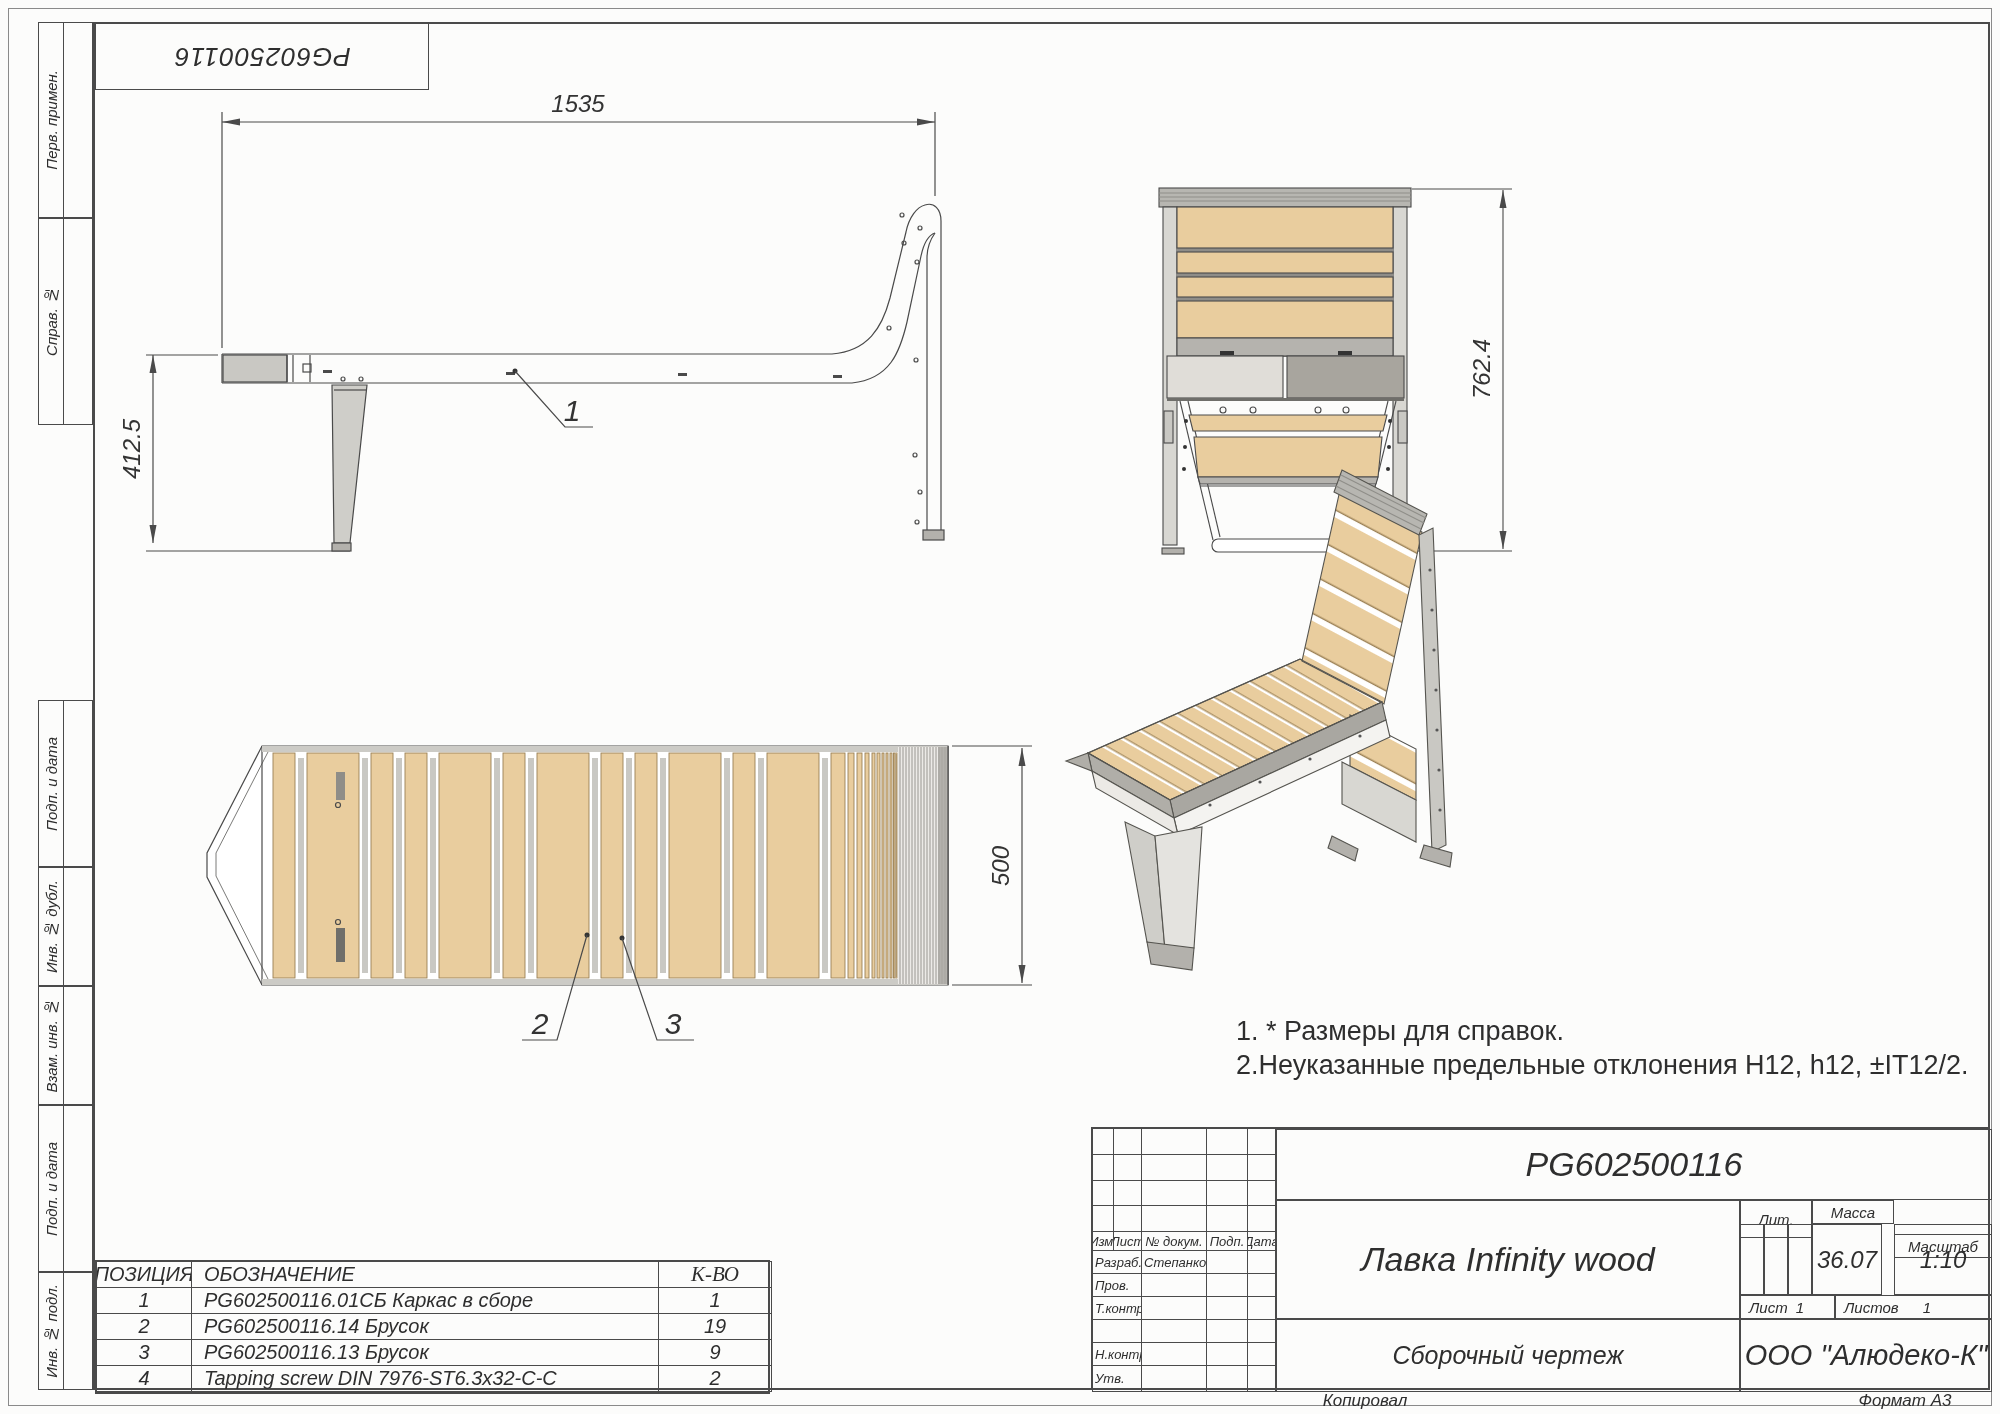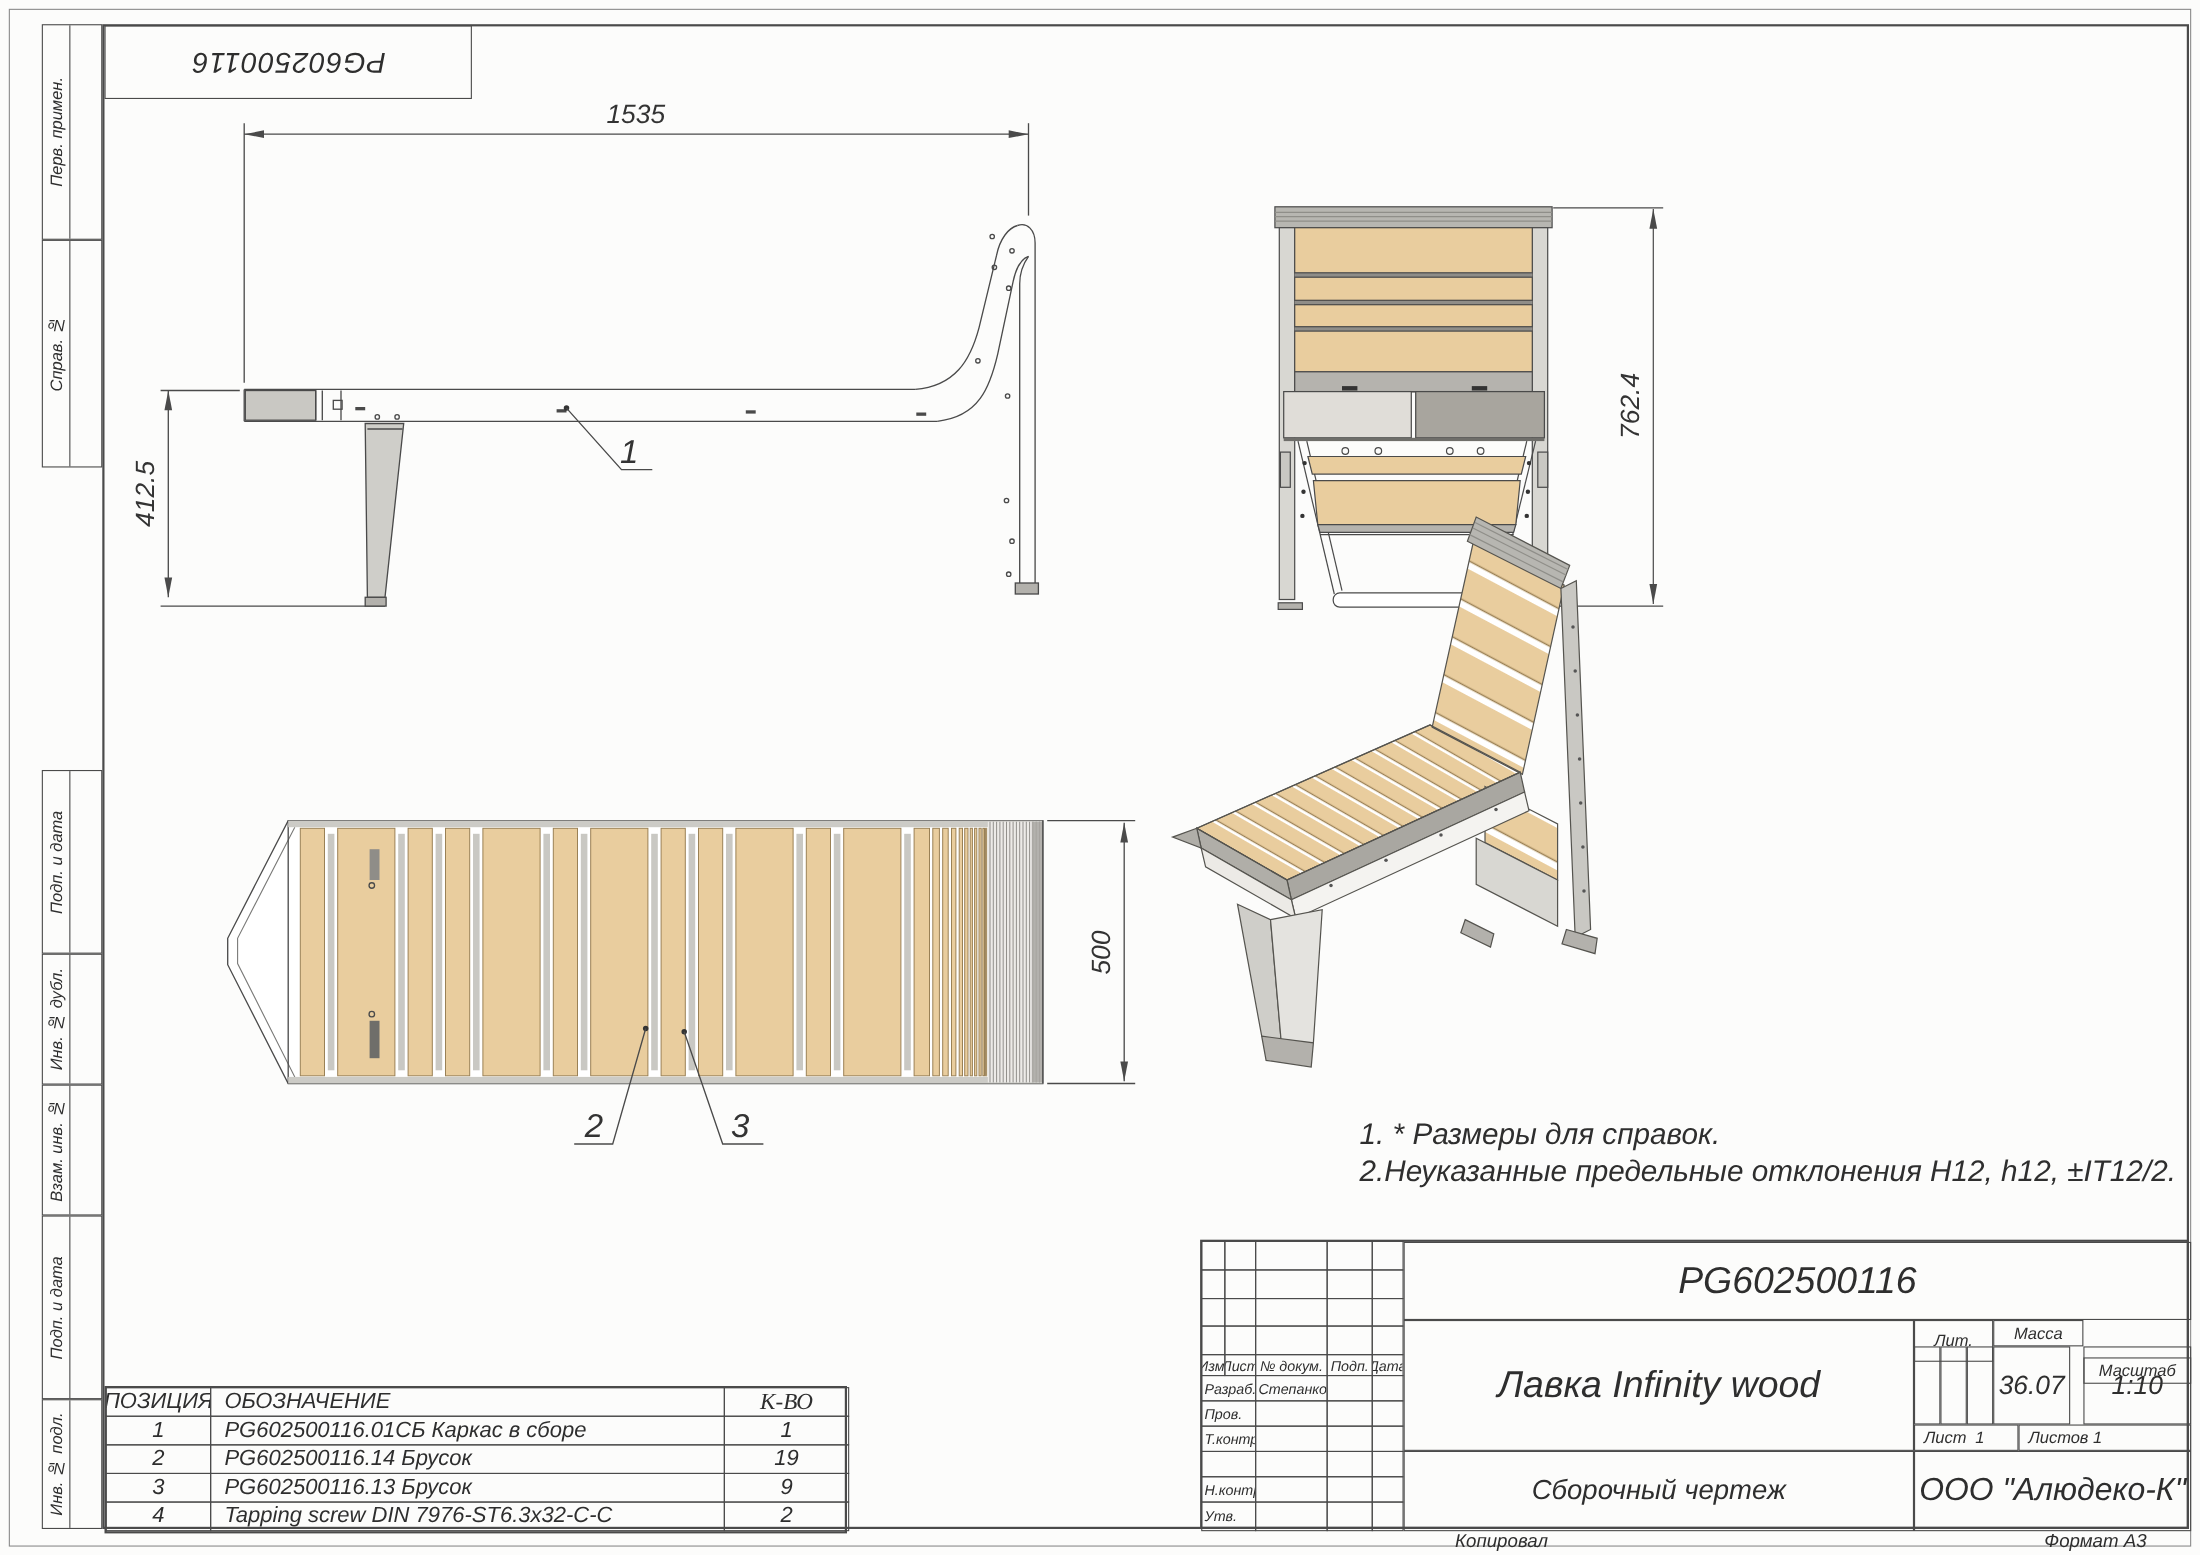--- a/index.html
+++ b/index.html
@@ -11,21 +11,21 @@
   
   .mbox{left:38px;width:55px;border:1.5px solid #4a4a4a;}
   .mbox .lbl{position:absolute;left:0;top:0;width:24px;height:100%;border-right:1px solid #4a4a4a;
              display:flex;align-items:center;justify-content:center;}
   .mbox .lbl span{writing-mode:vertical-rl;transform:rotate(180deg);font-style:italic;font-size:15px;white-space:nowrap;}
   
   .stamp{left:95px;top:23px;width:334px;height:67px;border:1.5px solid #4a4a4a;
          display:flex;align-items:center;justify-content:center;}
   .stamp span{transform:rotate(180deg);font-style:italic;font-size:26px;letter-spacing:1px;}
   
-  .notes{left:1236px;top:1014px;width:760px;font-style:italic;font-size:27px;line-height:34px;}
+  .notes{left:1236px;top:1014px;width:760px;font-size:27px;line-height:34px;}
   
   .ptable{left:95px;top:1260px;width:675px;display:grid;
           grid-template-columns:95px 467px 113px;grid-auto-rows:26px;border:2px solid #4a4a4a;}
   .ptable div{border:1px solid #4a4a4a;margin:-1px 0 0 -1px;font-style:italic;font-size:20px;
               display:flex;align-items:center;justify-content:center;overflow:hidden;white-space:nowrap;}
   .ptable .l{justify-content:flex-start;padding-left:12px;}
   .ptable .serif{font-family:"Liberation Serif",serif;font-size:21px;}
   
   .tblock{left:1091px;top:1127px;width:899px;height:263px;border:2px solid #4a4a4a;font-style:italic;}
   .tblock .cell{position:absolute;box-sizing:border-box;border:1px solid #4a4a4a;
@@ -464,21 +464,21 @@
     <div class="cell" style="left:647px;top:95px;width:24px;height:71px;"></div>
     <div class="cell" style="left:671px;top:95px;width:24px;height:71px;"></div>
     <div class="cell" style="left:695px;top:95px;width:24px;height:71px;"></div>
     <div class="cell" style="left:719px;top:95px;width:70px;height:71px;font-size:24px;">36.07</div>
     <div class="cell" style="left:801px;top:95px;width:98px;height:71px;font-size:24px;">1:10</div>
 
     <div class="cell sm" style="left:647px;top:166px;width:95px;height:24px;justify-content:flex-start;padding-left:8px;gap:8px;">
       <span>Лист</span>
       <span>1</span>
     </div>
-    <div class="cell sm" style="left:742px;top:166px;width:157px;height:24px;justify-content:flex-start;padding-left:8px;gap:4px;">
+    <div class="cell sm" style="left:742px;top:166px;width:157px;height:24px;justify-content:flex-start;padding-left:8px;gap:24px;">
       <span>Листов</span>
       <span>1</span>
     </div>
 
     <div class="cell" style="left:647px;top:190px;width:252px;height:73px;font-size:29px;">ООО "Алюдеко-К"</div>
   </div>
 
   <div class="abs footer-txt" style="left:1290px;top:1391px;width:150px;text-align:center;">Копировал</div>
   <div class="abs footer-txt" style="left:1830px;top:1391px;width:150px;text-align:center;">Формат А3</div>
 

